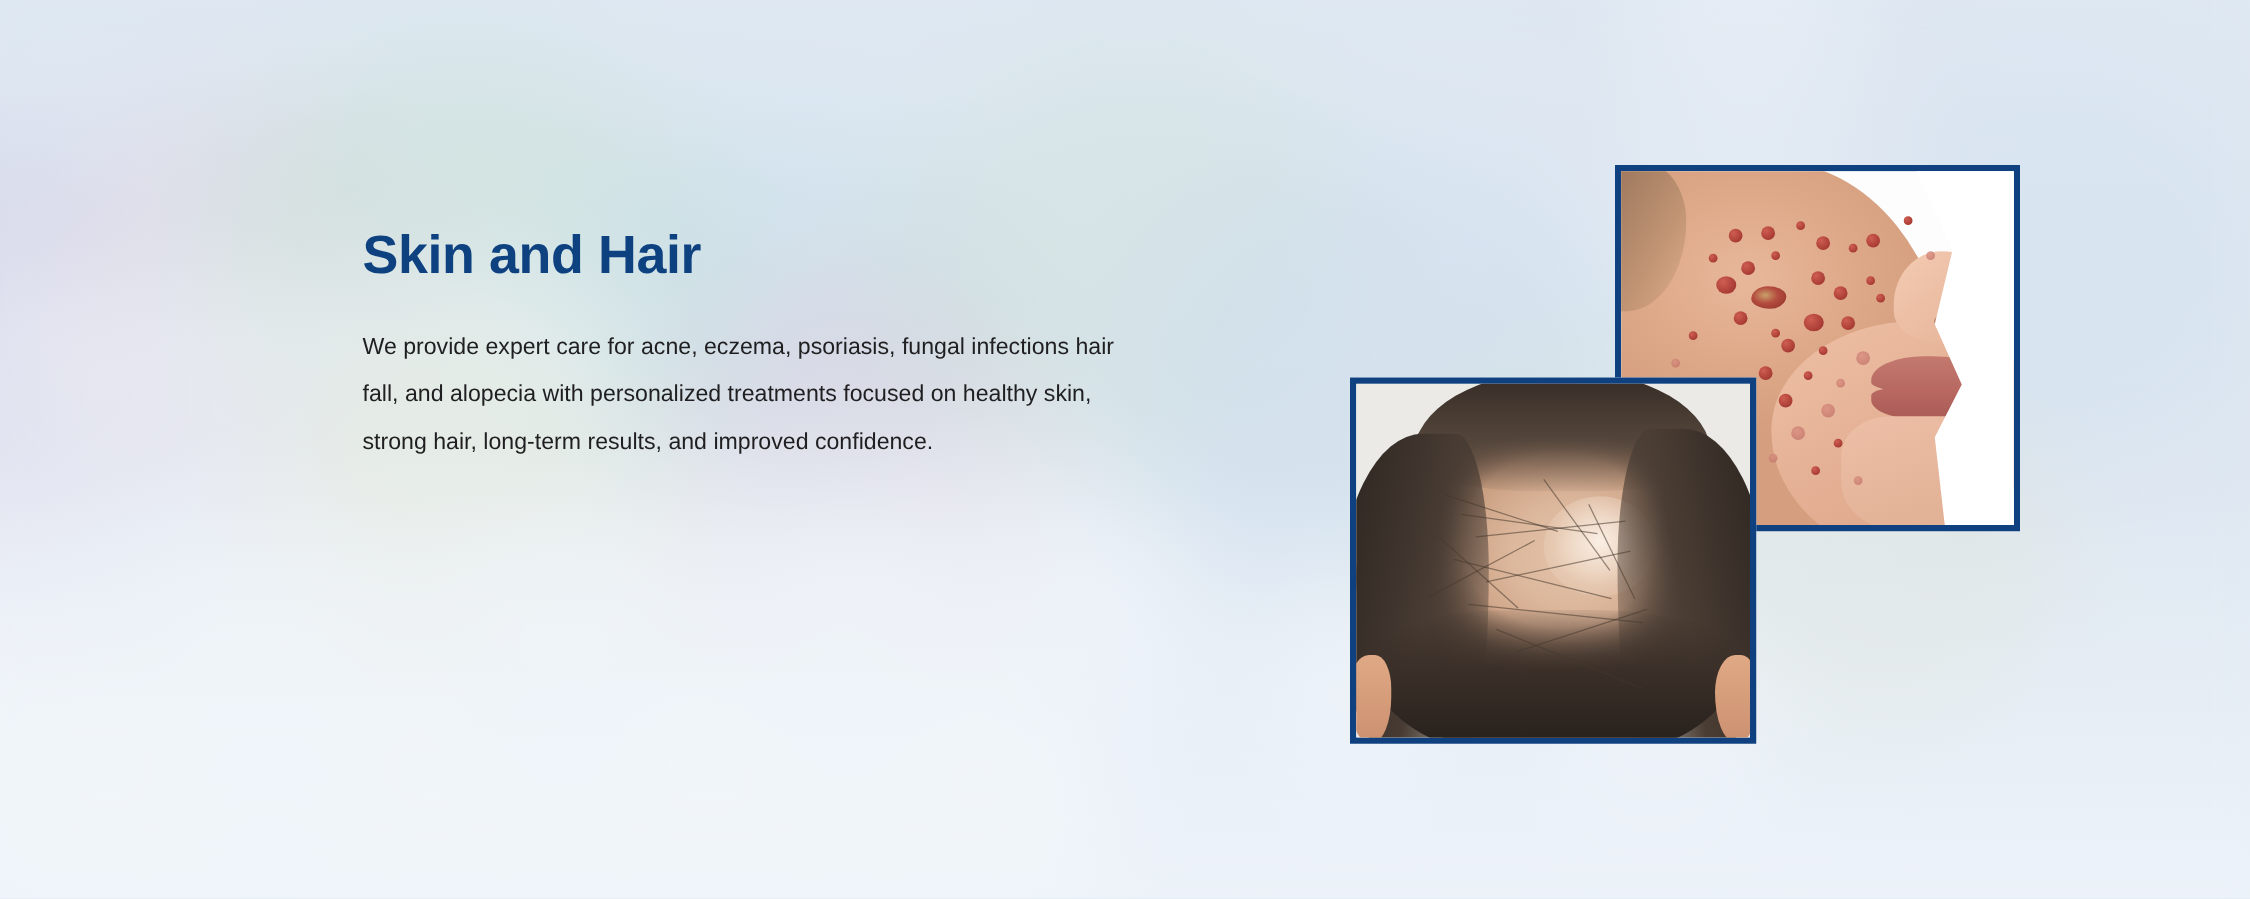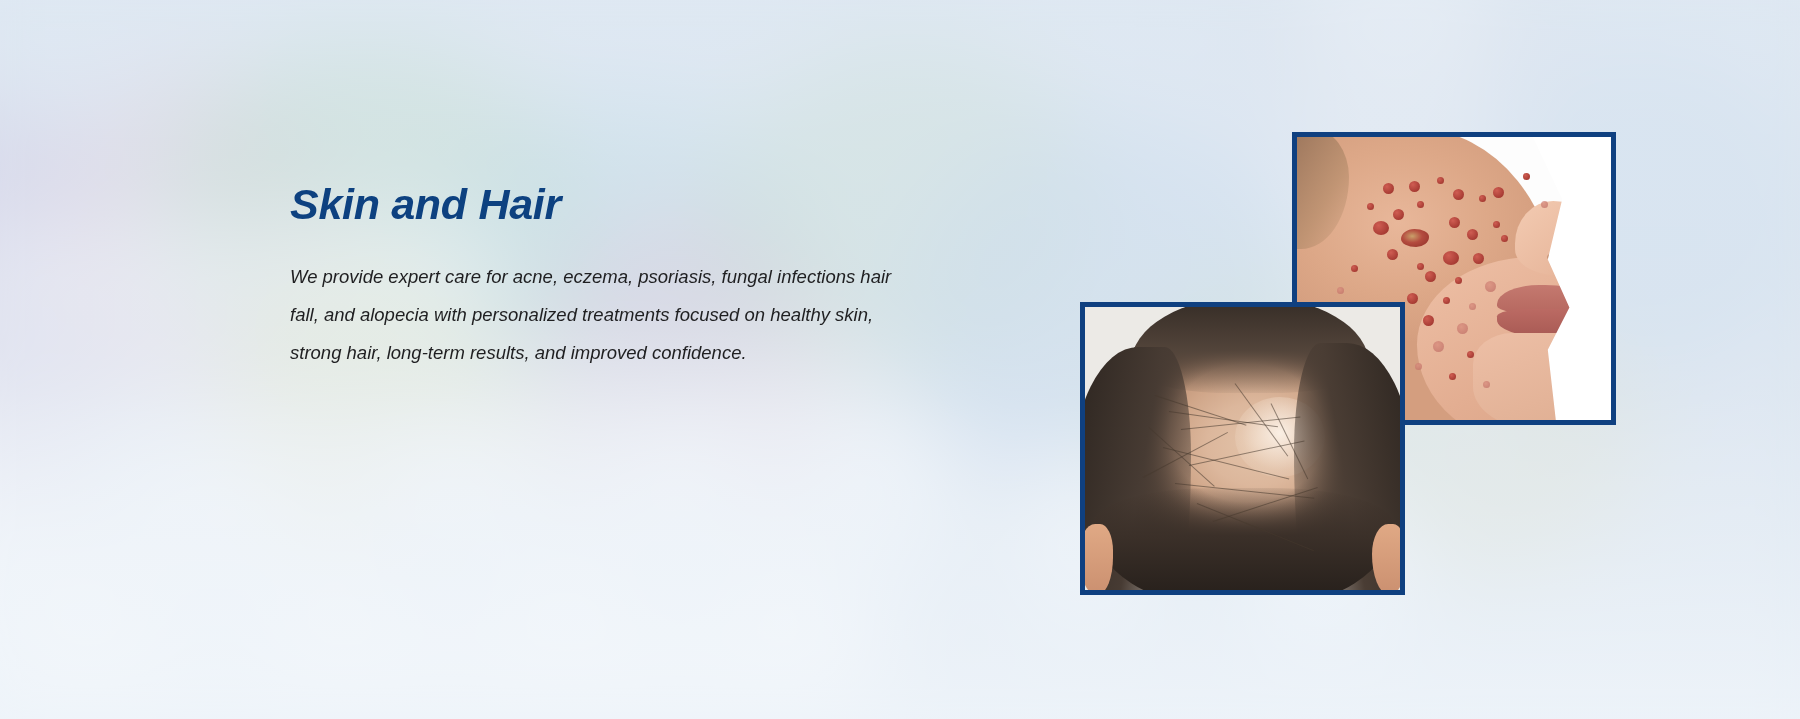--- a/index.html
+++ b/index.html
@@ -82,21 +82,21 @@
   
   .veil {
     position:absolute; inset:0;
     background:linear-gradient(180deg, rgba(224,234,244,0.55) 0%, rgba(224,233,243,0.48) 55%, rgba(238,244,250,0.62) 100%);
     pointer-events:none;
   }
 
   
   .copy {
     position:absolute;
-    left:290px; top:180px; width:640px;font-style:italic;
+    left:290px; top:180px; width:640px;
   }
   .title {
     font-size:43px;
     font-weight:bold;
     color:#0d4180;
     letter-spacing:-0.3px;
     line-height:1.12;
     margin-bottom:30px;
   }
   .desc {

